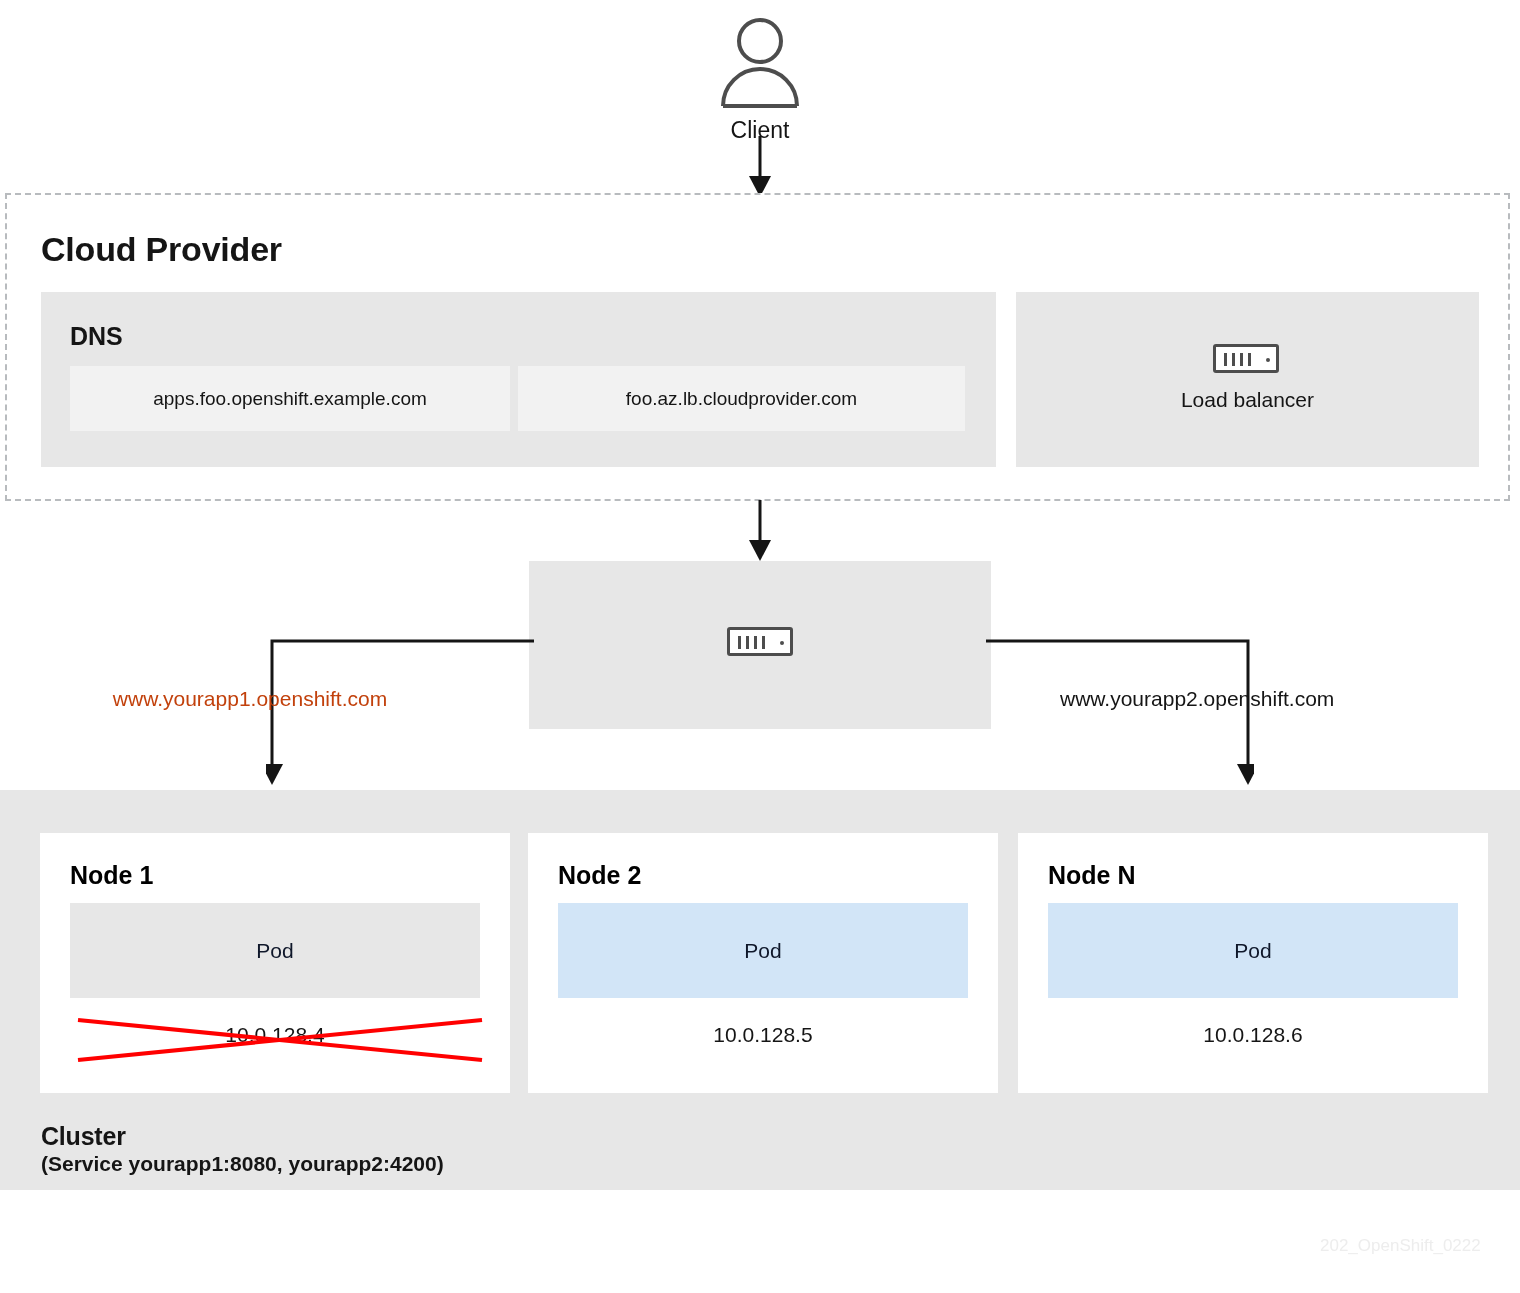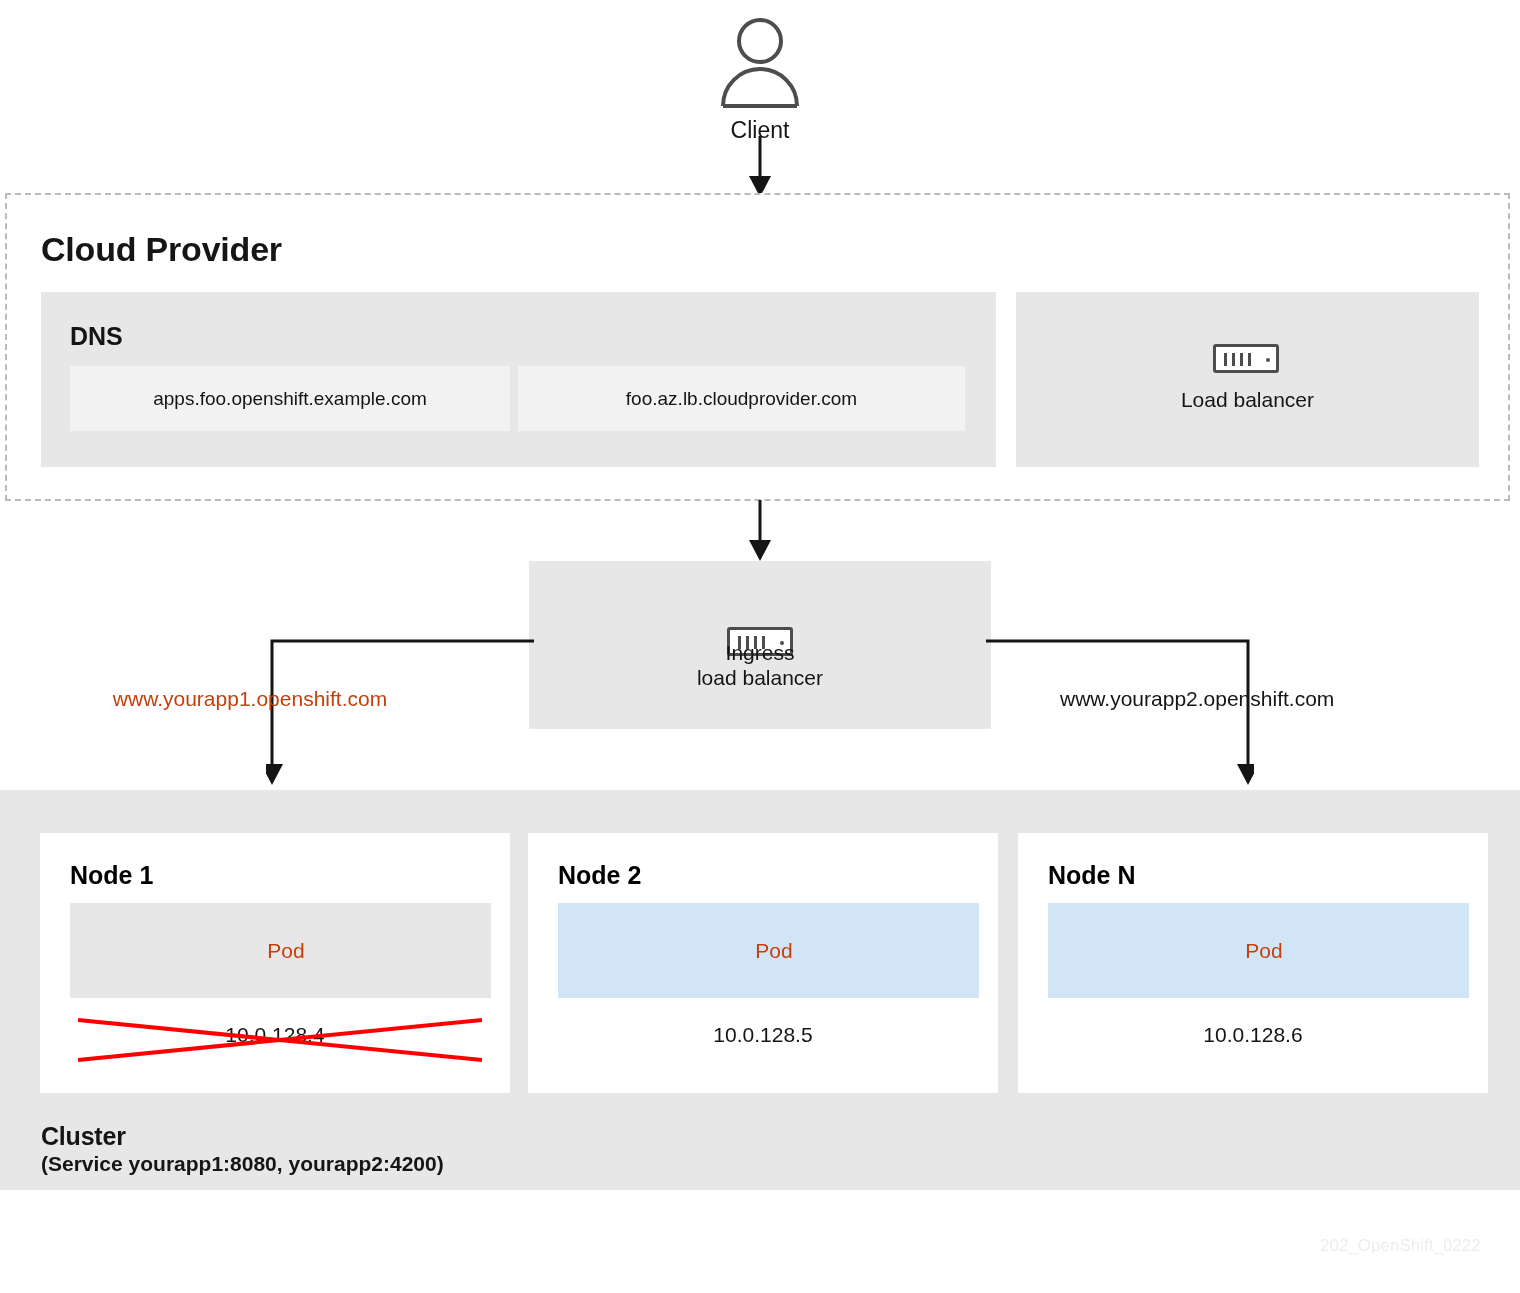--- a/index.html
+++ b/index.html
@@ -172,22 +172,21 @@
     color: #000000;
   }
   .pod-box {
     position: absolute;
     left: 30px; top: 70px;
     width: 410px; height: 95px;
     display: flex;
     align-items: center;
     justify-content: center;
     font-size: 21px;
-    color: #c2410c;
-    padding-left: 11px;
+    color: #0f172a;
   }
   .pod-box.pod-active { background: #d2e5f7; }
   .pod-box.pod-inactive { background: #e7e7e7; }
 
   .node-ip {
     position: absolute;
     left: 30px; top: 190px;
     width: 410px;
     text-align: center;
     font-size: 21px;
@@ -257,22 +256,20 @@
   </svg>
 
   <div class="abs" id="ingress-box"></div>
   <div class="abs lb-glyph" id="ingress-icon">
     <span class="bar"></span>
       <span class="bar"></span>
       <span class="bar"></span>
       <span class="bar"></span>
     <span class="dot"></span>
   </div>
-  <div class="abs" id="ingress-label">Ingress
-load balancer</div>
 
   <svg class="abs" id="branch-left" viewBox="0 0 268 150">
     <path d="M 268 5 L 6 5 L 6 132" fill="none" stroke="#151515" stroke-width="3"></path>
     <polygon points="6,149 -5,128 17,128" fill="#151515"></polygon>
   </svg>
   <svg class="abs" id="branch-right" viewBox="0 0 268 150">
     <path d="M 0 5 L 262 5 L 262 132" fill="none" stroke="#151515" stroke-width="3"></path>
     <polygon points="262,149 251,128 273,128" fill="#151515"></polygon>
   </svg>
 

